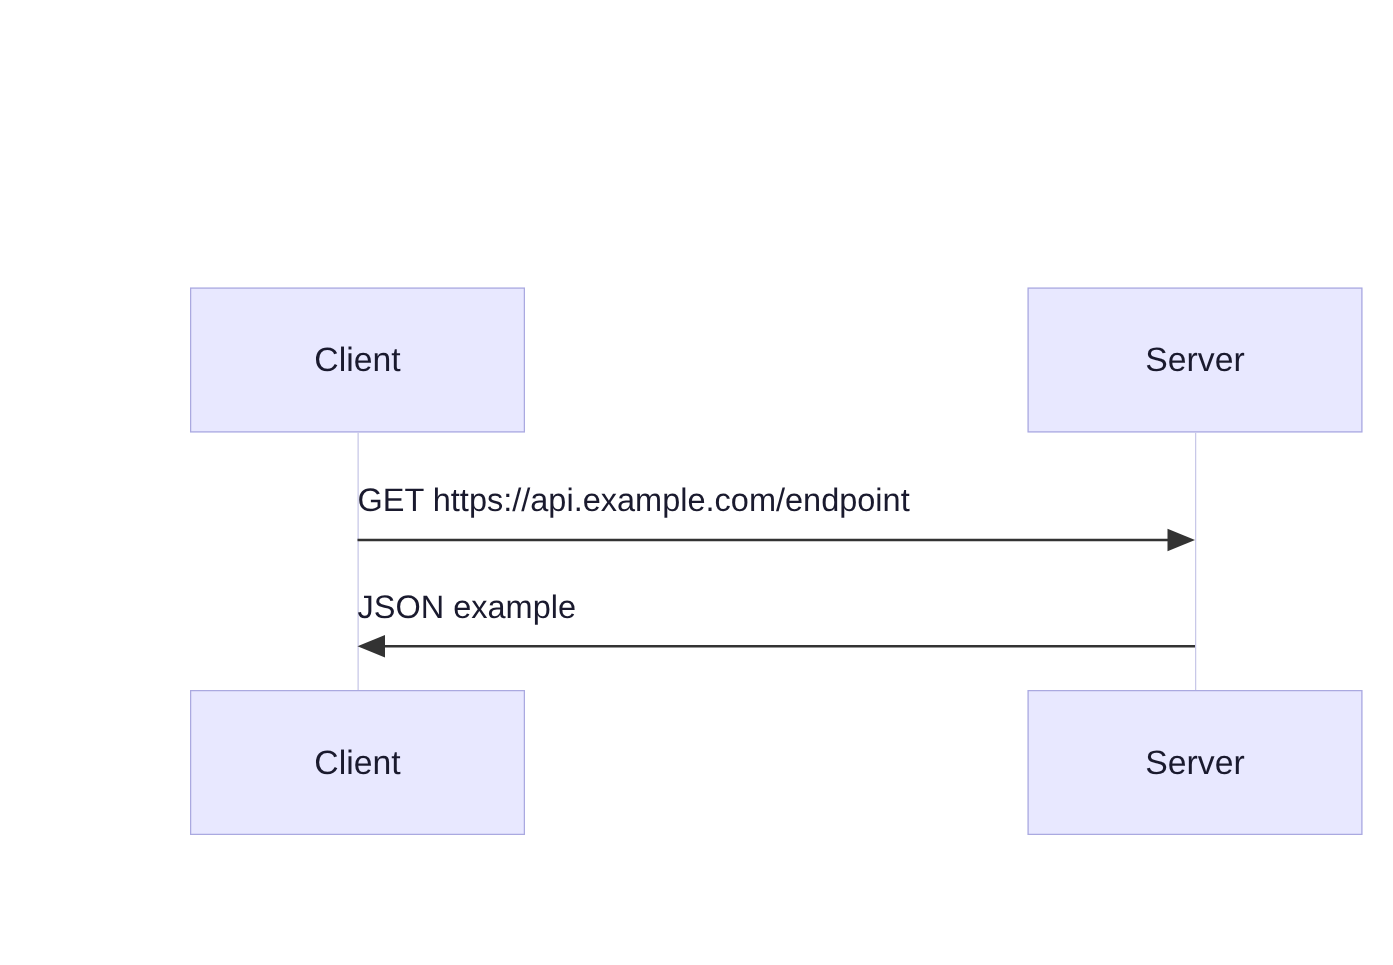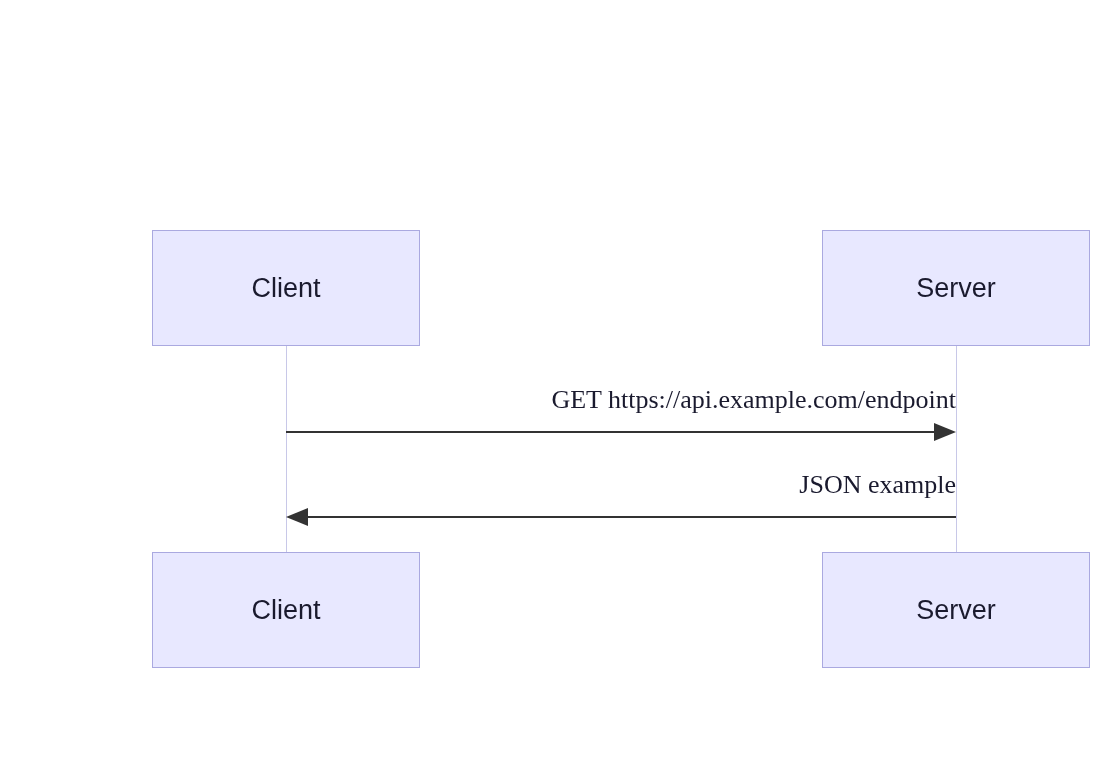--- a/index.html
+++ b/index.html
@@ -51,23 +51,22 @@
     }
     .arrowhead.left {
       border-top: 9px solid transparent;
       border-bottom: 9px solid transparent;
       border-right: 22px solid #333333;
     }
     .message-label {
       position: absolute;
       font-size: 26px;
       color: #1a1a2e;
-      text-align: right;
+      text-align: left;
       width: 670px;
-      font-family: Liberation Serif, serif;
     }
   </style>
 </head>
 <body>
 
 <div class="diagram">
 
   <div class="actor-box" style="left:88px; top:166px;">
     <span>Client</span>
   </div>

